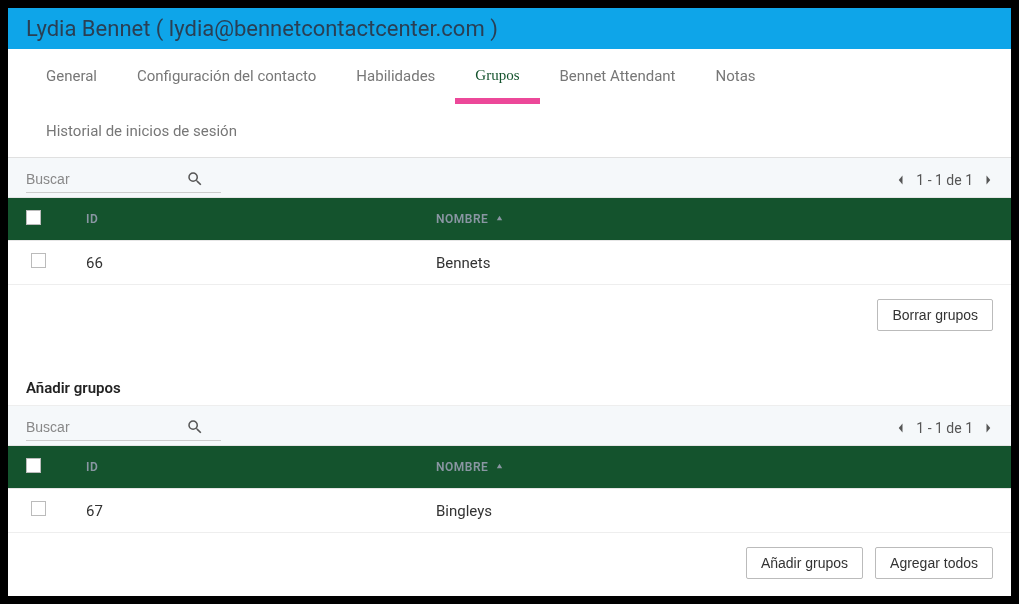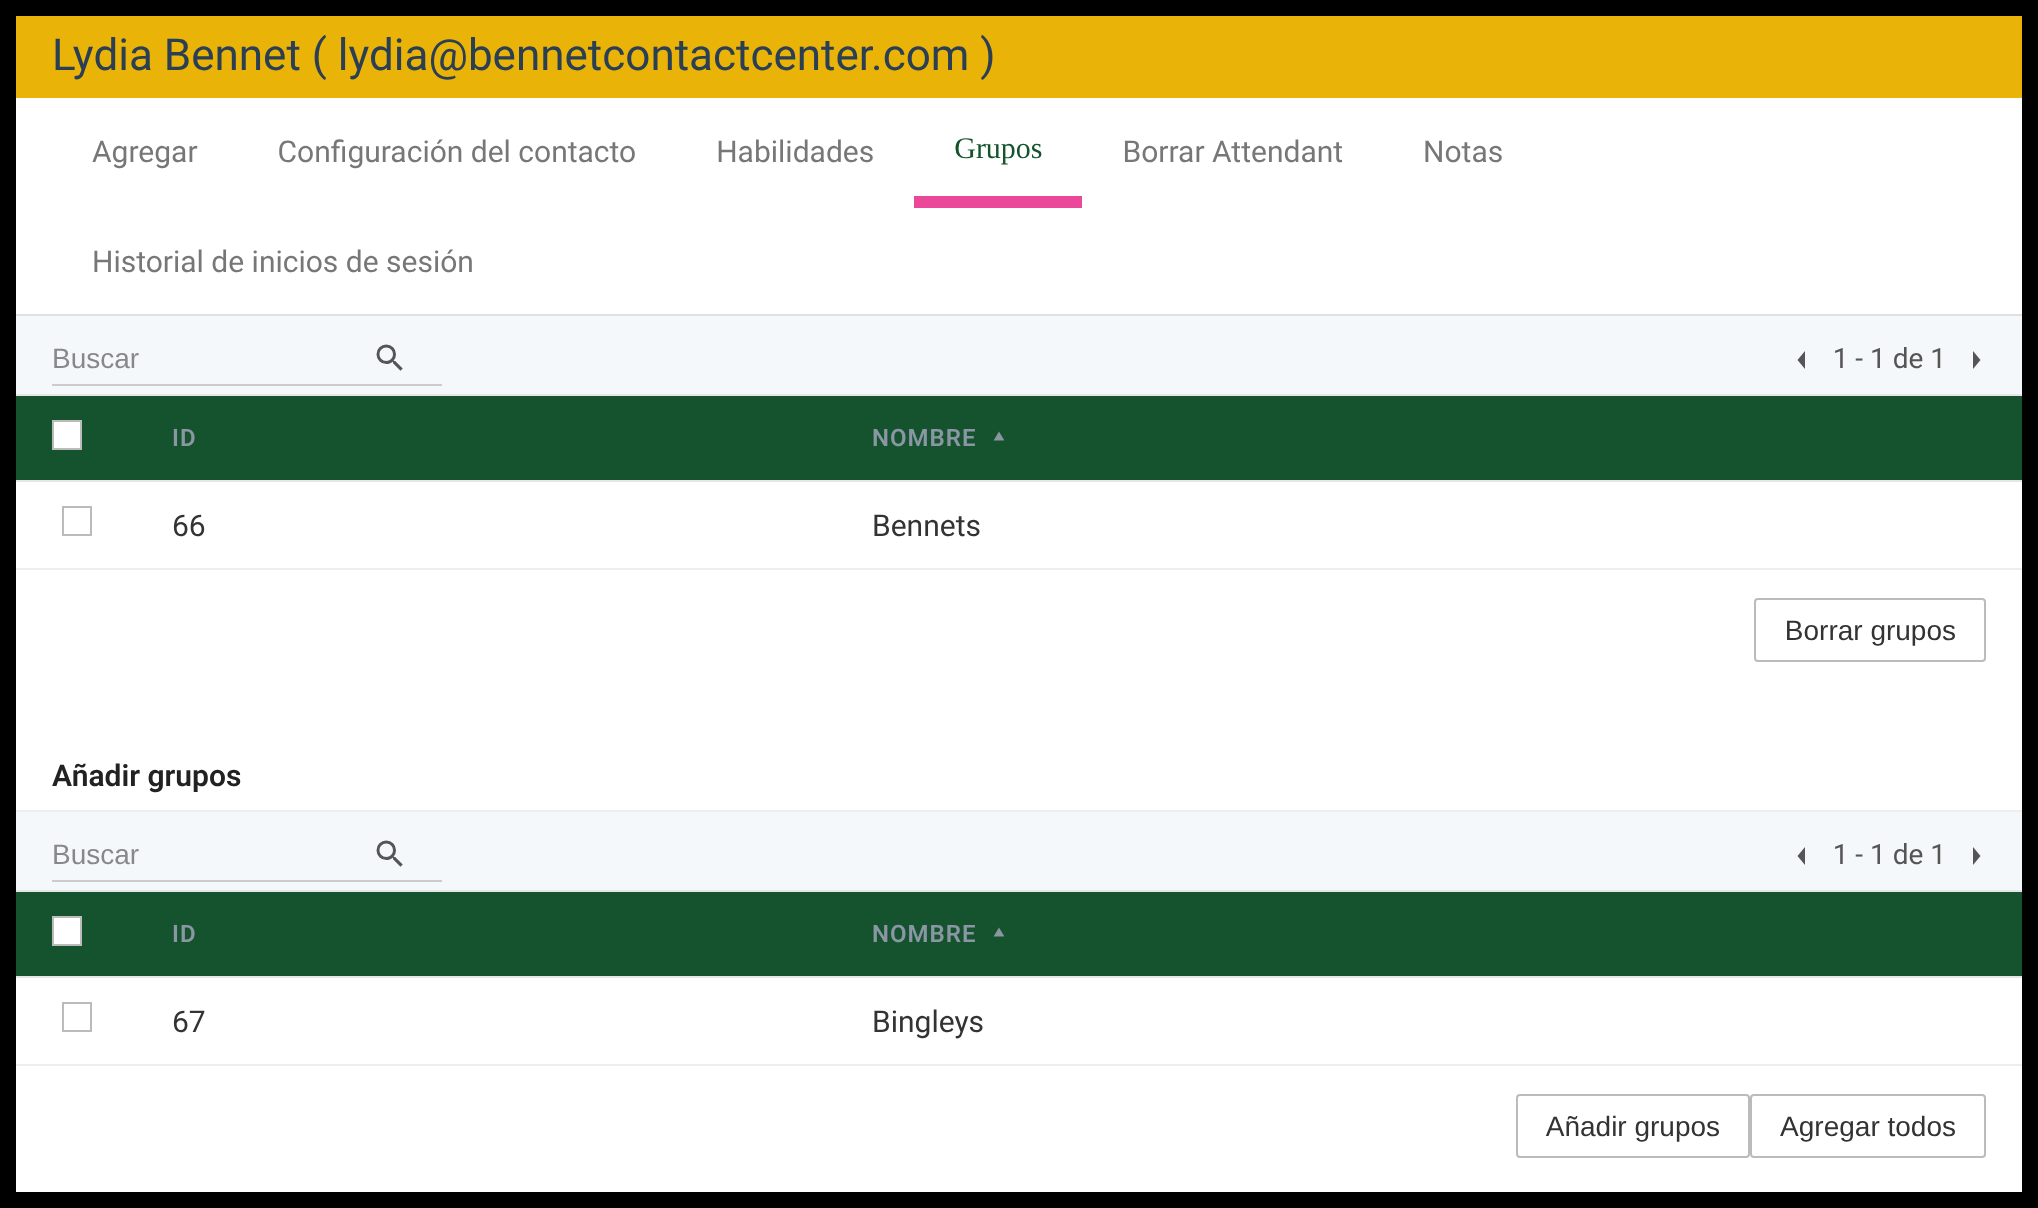--- a/index.html
+++ b/index.html
@@ -1,55 +1,55 @@
 <!DOCTYPE html>
 <html><head>
 <meta charset="utf-8">
 <style>
   * { box-sizing: border-box; margin: 0; padding: 0; }
   body { font-family: -apple-system, BlinkMacSystemFont, "Segoe UI", Roboto, Arial, sans-serif; background: #000; padding: 8px; }
   .window { background: #fff; width: 1003px; height: 588px; overflow: hidden; }
-  .title-bar { background: #eab308; padding: 8px 18px; font-size: 22px; color: #2a3f54; font-weight: 400; }
+  .title-bar { background: #0ea5e9; padding: 8px 18px; font-size: 22px; color: #2a3f54; font-weight: 400; }
   .tabs { display: flex; flex-wrap: wrap; padding: 0 18px; border-bottom: 1px solid #e0e0e0; }
   .tab { padding: 18px 20px 14px; color: #777; font-size: 15px; cursor: pointer; border-bottom: 3px solid transparent; }
   .tab.active { color: #14532d; border-bottom: 6px solid #ec4899; font-weight: 500; font-family: Liberation Serif, serif; }
   .section-title { background: #fff; padding: 10px 18px 8px; font-size: 15px; color: #222; font-weight: 600; border-bottom: 1px solid #eee; }
   .toolbar { display: flex; align-items: center; justify-content: space-between; padding: 8px 18px 4px; background: #f5f8fa; gap: 28px; }
   .search-wrap { display: flex; align-items: center; border-bottom: 1px solid #ccc; width: 195px; padding: 4px 0; }
   .search-input { border: none; outline: none; background: transparent; font-size: 14px; color: #777; width: 160px; }
   .search-input::placeholder { color: #888; }
   .search-icon { width: 18px; height: 18px; fill: #555; }
   .pager { display: flex; align-items: center; gap: 10px; color: #555; font-size: 14px; }
   .pager svg { width: 10px; height: 12px; fill: #555; cursor: pointer; }
   .table { width: 100%; border-collapse: collapse; }
   .table thead { background: #14532d; }
   .table th { text-align: left; padding: 12px 18px; font-size: 12px; color: #8a96a3; font-weight: 600; letter-spacing: 0.5px; border-bottom: 1px solid #e6e6e6; border-top: 1px solid #e6e6e6; }
   .table td { padding: 12px 18px; font-size: 15px; color: #333; border-bottom: 1px solid #eee; }
   .col-check { width: 60px; text-align: center; }
   .col-id { width: 350px; }
   .checkbox { width: 15px; height: 15px; border: 1px solid #bbb; display: inline-block; background: #fff; cursor: pointer; }
   .sort-caret { display: inline-block; margin-left: 3px; }
   .sort-caret svg { width: 9px; height: 9px; fill: #8a96a3; }
-  .actions { display: flex; justify-content: flex-end; padding: 14px 18px 20px; background: #fff; }
+  .actions { display: flex; justify-content: flex-end; gap: 12px; padding: 14px 18px 20px; background: #fff; }
   .btn { background: #fff; border: 1px solid #bbb; padding: 7px 14px; font-size: 14px; color: #333; cursor: pointer; border-radius: 2px; }
   .spacer { height: 18px; background: #fff; }
 </style>
 </head>
 <body>
 
 <div class="window">
 
   <div class="title-bar">Lydia Bennet ( lydia@bennetcontactcenter.com )</div>
 
   <div class="tabs">
-    <div class="tab">Agregar</div>
+    <div class="tab">General</div>
     <div class="tab">Configuración del contacto</div>
     <div class="tab">Habilidades</div>
     <div class="tab active">Grupos</div>
-    <div class="tab">Borrar Attendant</div>
+    <div class="tab">Bennet Attendant</div>
     <div class="tab">Notas</div>
     <div class="tab">Historial de inicios de sesión</div>
   </div>
 
 
   <div class="toolbar">
     <div class="search-wrap">
       <input class="search-input" placeholder="Buscar" style="">
       <svg class="search-icon" viewBox="0 0 24 24">
           <path d="M15.5 14h-.79l-.28-.27A6.471 6.471 0 0016 9.5 6.5 6.5 0 109.5 16c1.61 0 3.09-.59 4.23-1.57l.27.28v.79l5 4.99L20.49 19l-4.99-5zm-6 0C7.01 14 5 11.99 5 9.5S7.01 5 9.5 5 14 7.01 14 9.5 11.99 14 9.5 14z"></path>

